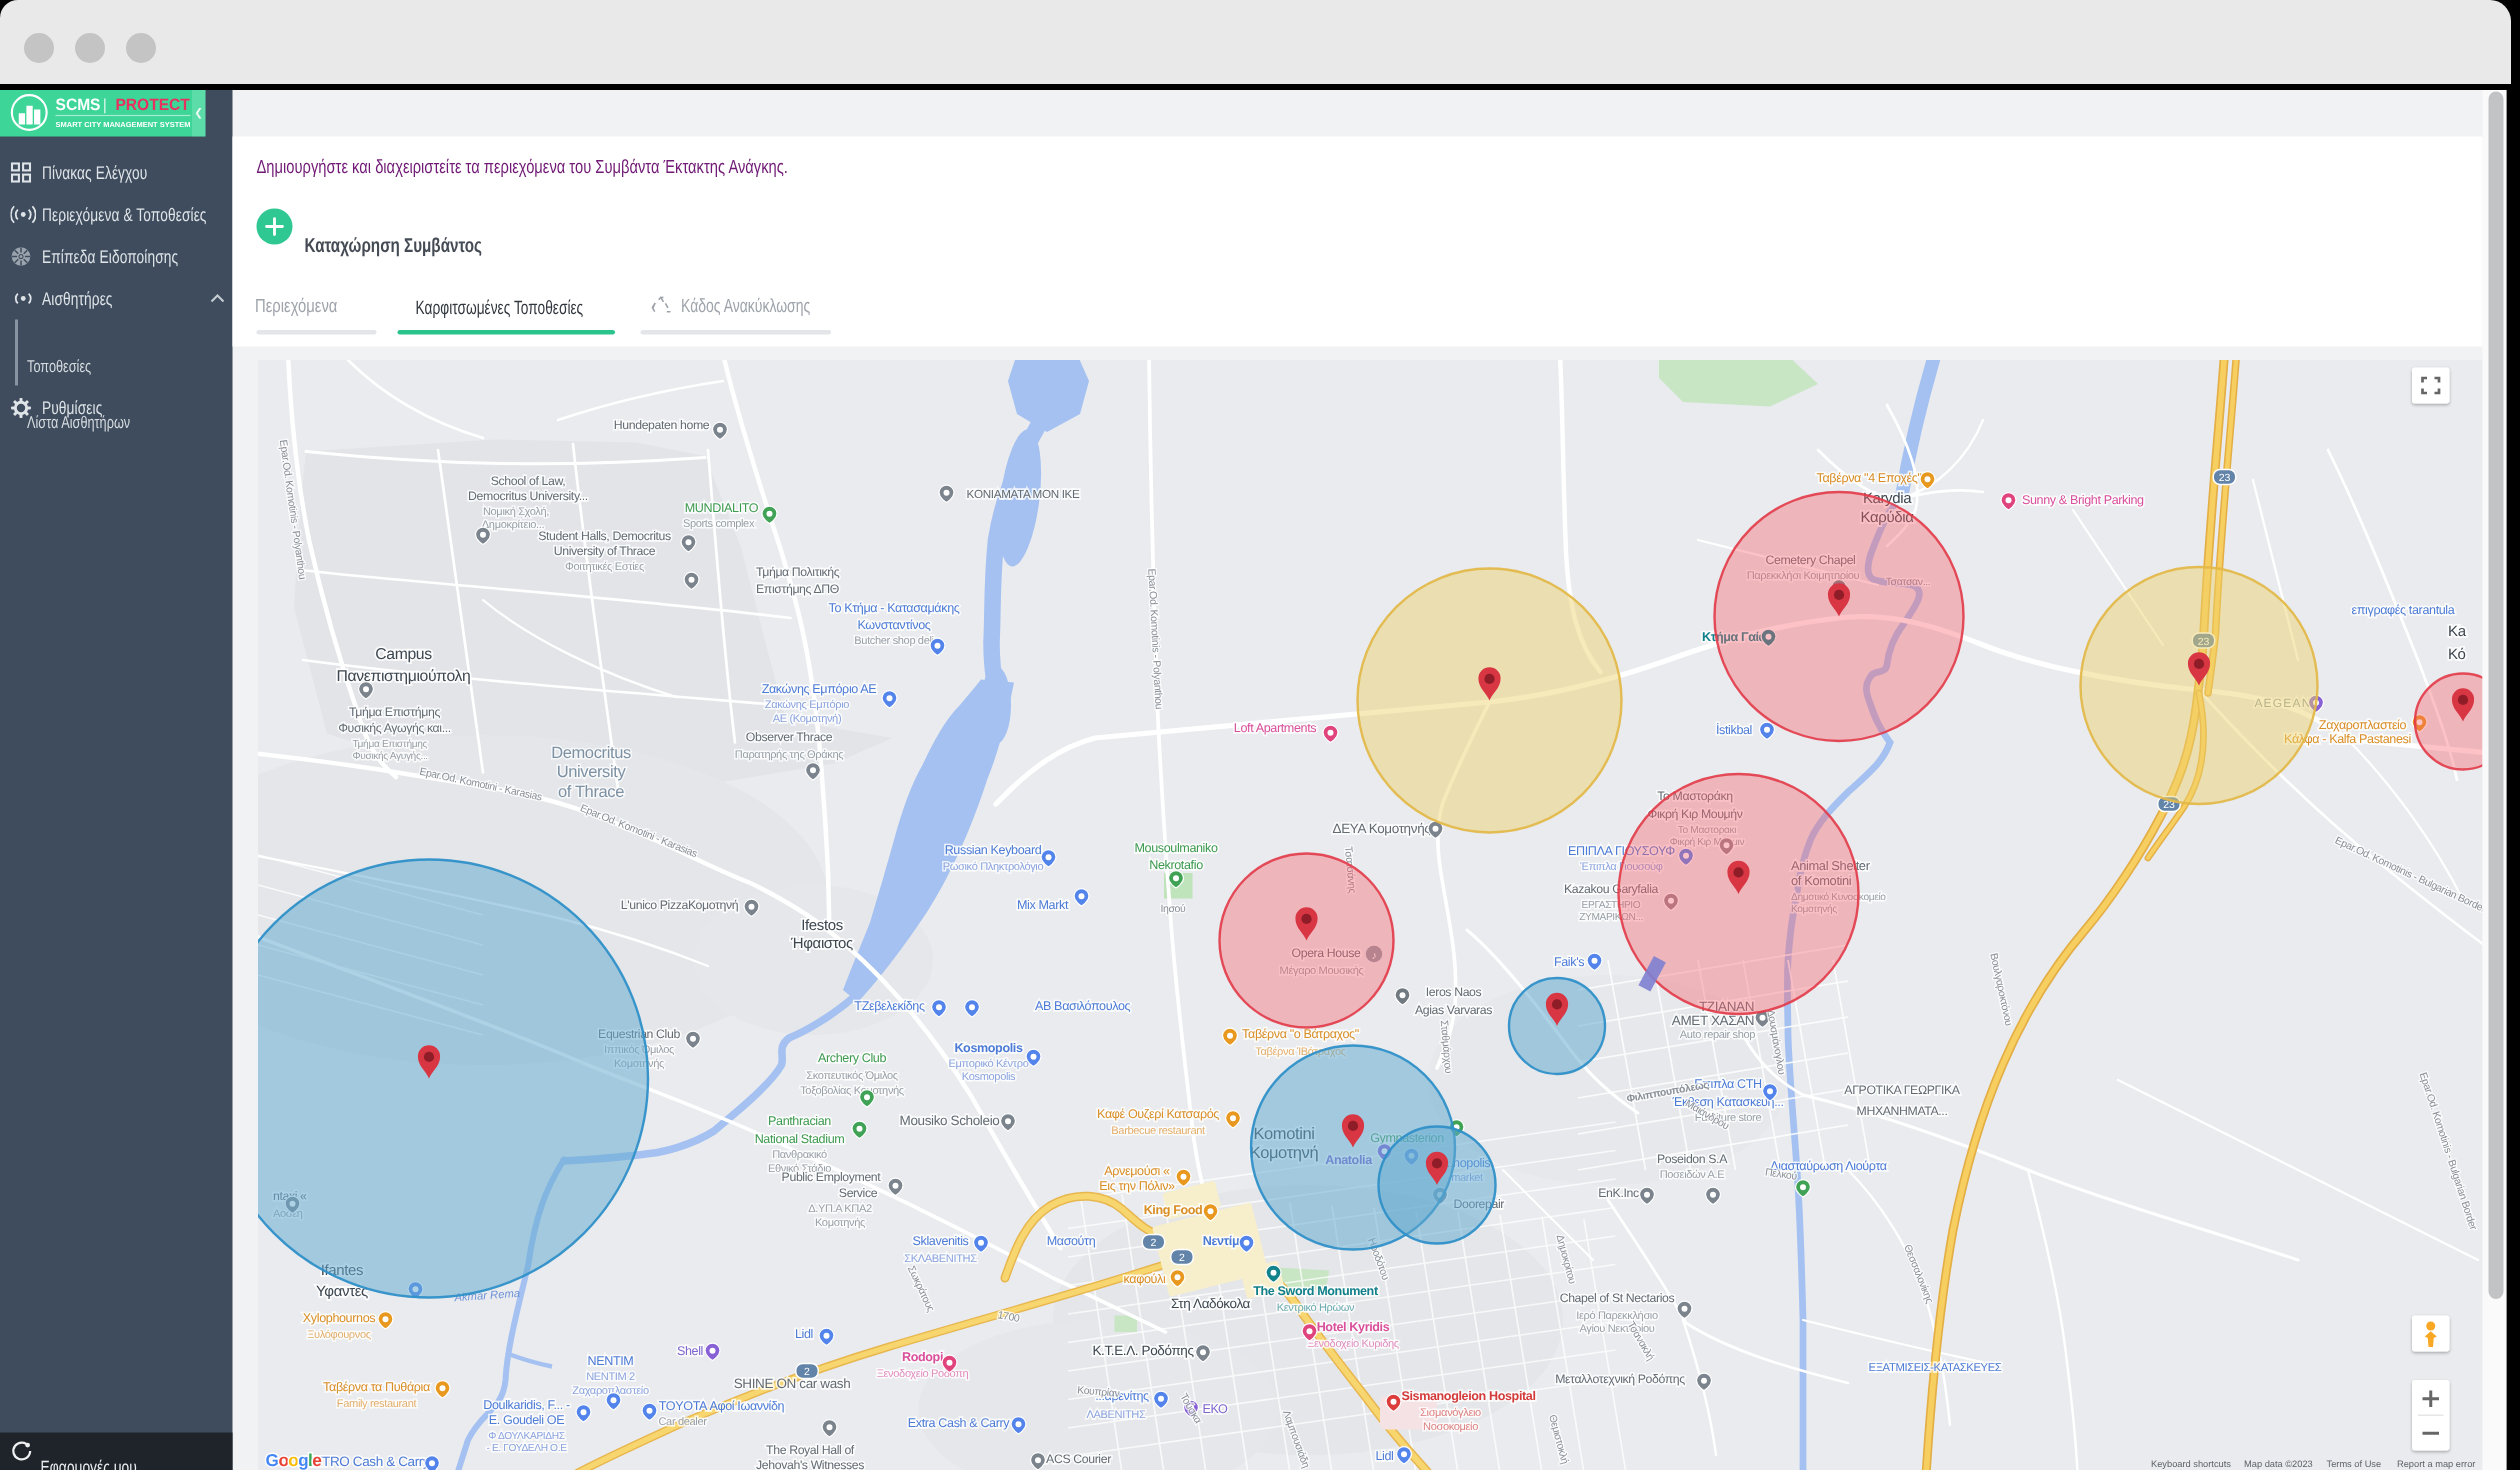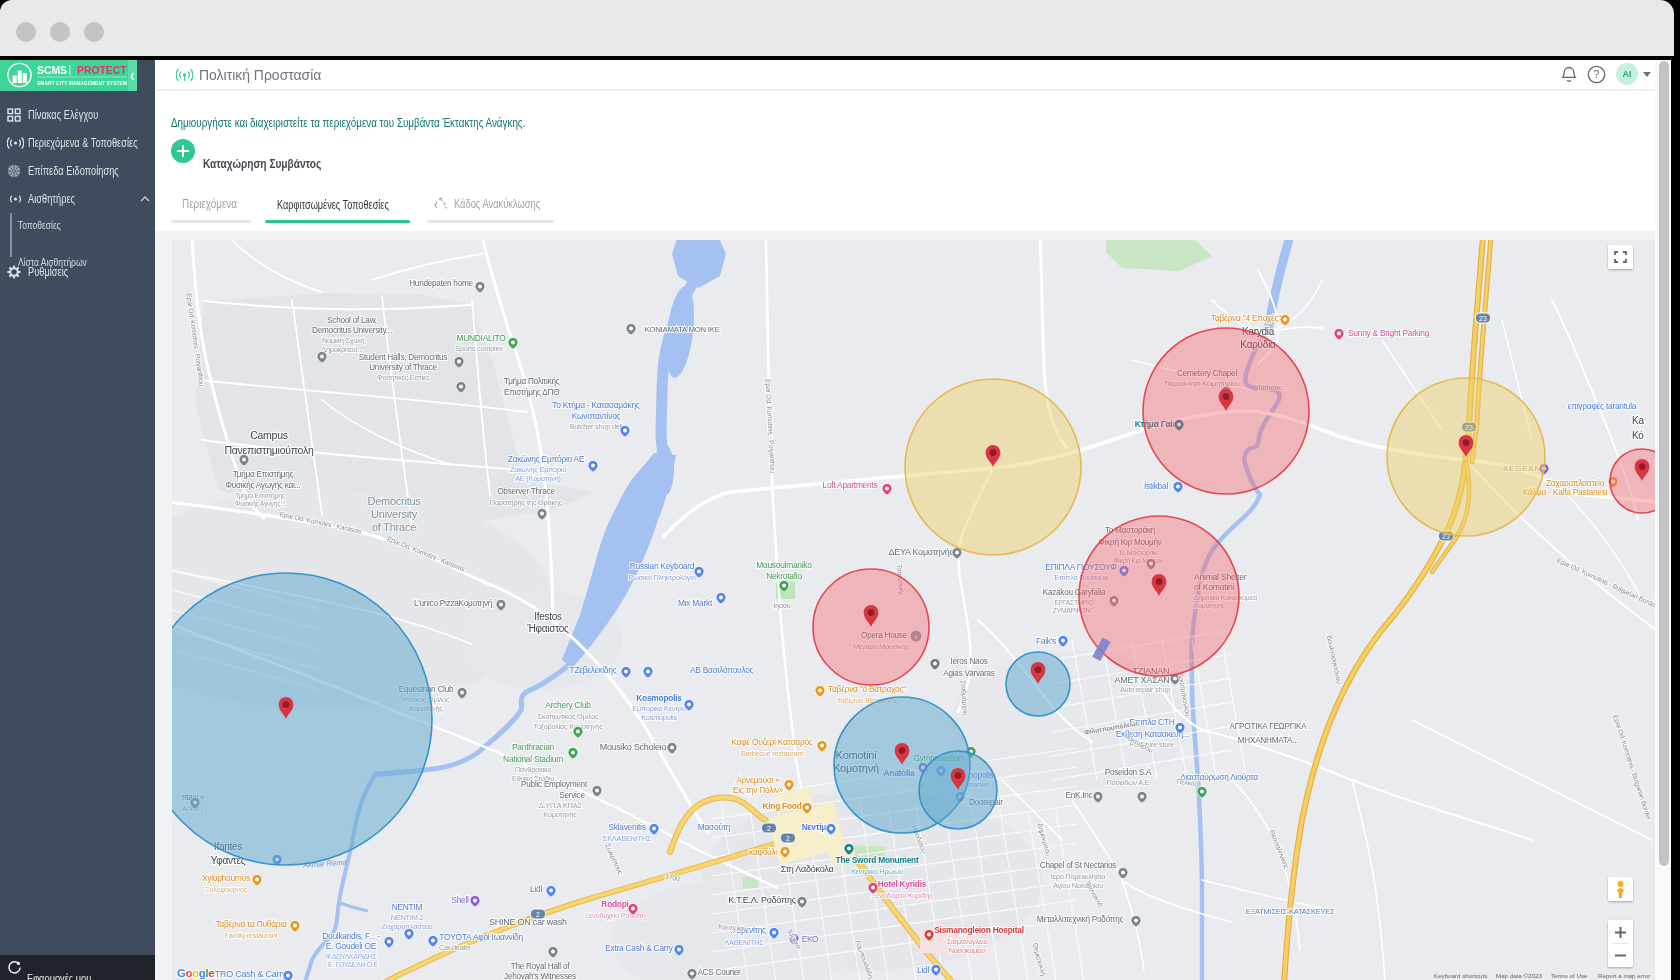--- a/index.html
+++ b/index.html
@@ -17,30 +17,30 @@
   #sidebar { left:0; top:0; width:155px; height:920px; background:#3E4C5D; }
   #sbhead { left:0; top:0; width:137px; height:31px; background:#3DD598; }
   #sbhead .collapse { position:absolute; right:0; top:0; width:9px; height:31px;
     background:rgba(255,255,255,0.18); color:#fff; font-size:7px; line-height:31px; opacity:0.9;
     text-align:center; }
   .menuitem { position:absolute; left:0; width:155px; height:20px; color:#DFE4E8;
     font-size:12.2px; }
   .menuitem .mtext { position:absolute; left:28px; top:50%; transform:translateY(-50%);
     white-space:nowrap; letter-spacing:0.1px; }
   .menuitem svg { position:absolute; left:7px; top:50%; transform:translateY(-50%); }
-  .subitem { position:absolute; left:18px; color:#D5DBDF; font-size:11.4px; white-space:nowrap; }
+  .subitem { position:absolute; left:18px; color:#D5DBDF; font-size:11.4px; white-space:nowrap;margin-top:20px; }
   #sbfoot { left:0; top:895px; width:155px; height:25px; background:#1F242B; color:#EDEFF1;
     font-size:11.8px; }
   #sbfoot > span { position:absolute; left:27px; top:16px;text-align:right; }
   
   #mhead { left:155px; top:0; width:1500px; height:30px; background:#fff;
     border-bottom:1px solid #ECEDEF; }
   #mhead .title { position:absolute; left:44px; top:6px; font-size:15.5px; color:#6E7681; }
   #whitezone { left:155px; top:31px; width:1500px; height:140px; background:#fff; }
-  #desc { left:171px; top:56px; font-size:12.6px; color:#0f766e; }
+  #desc { left:171px; top:44px; font-size:12.6px; color:#701a75; }
   #addbtn { left:171px; top:79px; width:24px; height:24px; border-radius:50%; background:#2FC792; }
   #addlbl { left:203px; top:96px; font-size:13.4px; font-weight:bold; color:#454B54; }
   .tab { position:absolute; top:137px; font-size:12.6px; color:#9EA4AB; white-space:nowrap; }
   .tabline { position:absolute; top:160px; height:3px; background:#E3E5E8; border-radius:2px; }
   
   #sctrack { left:1655px; top:0; width:16px; height:920px; background:#FAFAFA; }
   #scthumb { left:1659px; top:1px; width:10px; height:805px; background:#C1C3C5; border-radius:5px; }
   
   #map { left:172px; top:180px; width:1483px; height:740px; }
   .cx { display:inline-block; transform-origin:left center; }
@@ -132,51 +132,31 @@
 
       <div class="abs" id="sbfoot">
         <svg width="15" height="15" viewBox="0 0 15 15" style="position:absolute;left:7px;top:5px">
           <path d="M12.2 4.3A5.6 5.6 0 1 0 13.1 7.4" fill="none" stroke="#EDEFF1" stroke-width="1.5"></path>
           <circle cx="11.4" cy="3.4" r="1.6" fill="#EDEFF1"></circle>
         </svg>
         <span><span class="cx" style="transform:scaleX(0.78)">Εφαρμογές μου</span></span>
       </div>
     </div>
 
-    <div class="abs" id="mhead">
-      <svg width="17" height="14" viewBox="0 0 17 14" style="position:absolute;left:21px;top:8px" fill="none" stroke="#3ACF96" stroke-width="1.3">
-        <circle cx="8.5" cy="7" r="1.7" fill="#3ACF96" stroke="none"></circle>
-        <path d="M8.5 8.5L8.5 13" stroke-width="1.2"></path>
-        <path d="M5 3.6a4.7 4.7 0 0 0 0 6.8M12 3.6a4.7 4.7 0 0 1 0 6.8M2.5 1.2a8.2 8.2 0 0 0 0 11.6M14.5 1.2a8.2 8.2 0 0 1 0 11.6"></path>
-      </svg>
-      <span class="title"><span class="cx" style="transform:scaleX(0.9)">Πολιτική Προστασία</span></span>
-      <svg width="16" height="17" viewBox="0 0 16 17" style="position:absolute;left:1406px;top:6px" fill="none" stroke="#5F6770" stroke-width="1.3">
-        <path d="M8 1.5a4.8 4.8 0 0 1 4.8 4.8c0 3.5 1.4 5 1.4 5H1.8s1.4-1.5 1.4-5A4.8 4.8 0 0 1 8 1.5z"></path>
-        <path d="M6.3 14.2a1.9 1.9 0 0 0 3.4 0"></path>
-      </svg>
-            <svg width="19" height="19" viewBox="0 0 19 19" style="position:absolute;left:1432px;top:5px">
-        <circle cx="9.5" cy="9.5" r="8.2" fill="none" stroke="#5F6770" stroke-width="1.3"></circle>
-        <text x="9.5" y="13.4" text-anchor="middle" font-size="10.5" fill="#5F6770" font-family="Liberation Sans">?</text>
-      </svg>
-      <div style="position:absolute;left:1461px;top:3px;width:22px;height:22px;border-radius:50%;background:#C5F0DE;color:#27AE80;font-weight:bold;font-size:9px;text-align:center;line-height:22px">AI</div>
-      <svg width="8" height="5" viewBox="0 0 8 5" style="position:absolute;left:1488px;top:12px">
-        <path d="M0 0L8 0L4 5Z" fill="#6A737E"></path>
-      </svg>
-    </div>
 
     <div class="abs" id="whitezone"></div>
     <div class="abs" id="desc"><span class="cx" style="transform:scaleX(0.78)">Δημιουργήστε και διαχειριστείτε τα περιεχόμενα του Συμβάντα Έκτακτης Ανάγκης.</span></div>
     <div class="abs" id="addbtn">
       <svg width="24" height="24">
         <path d="M12 6.7v10.6M6.7 12h10.6" stroke="#fff" stroke-width="1.9" stroke-linecap="round"></path>
       </svg>
     </div>
     <div class="abs" id="addlbl"><span class="cx" style="transform:scaleX(0.757)">Καταχώρηση Συμβάντος</span></div>
 
-    <div class="tab" style="left:182px"><span class="cx" style="transform:scaleX(0.785)">Περιεχόμενα</span></div>
+    <div class="tab" style="left:170px"><span class="cx" style="transform:scaleX(0.785)">Περιεχόμενα</span></div>
     <div class="tab" style="left:277px;font-weight:normal;color:#31373E;font-size:12.8px"><span class="cx" style="transform:scaleX(0.716)">Καρφιτσωμένες Τοποθεσίες</span></div>
     <div class="tab" style="left:434px">
       <svg width="13" height="12" viewBox="0 0 13 12" fill="none" stroke="#9EA4AB" stroke-width="1.1" style="vertical-align:-1px;margin-right:7px">
         <path d="M6.5 1.2L8.3 4.3M2.5 10.8L1 8.2 2.8 5M10.5 10.8h3"></path>
         <path d="M5.2 2.8l1.3-1.6 1.8.1M2 6.5L1 8.4M9.6 5.2l1.7 3"></path>
       </svg><span class="cx" style="transform:scaleX(0.74)">Κάδος Ανακύκλωσης</span></div>
     <div class="tabline" style="left:171px;width:80px"></div>
     <div class="tabline" style="left:265px;width:145px;background:#2BC48D"></div>
     <div class="tabline" style="left:427px;width:127px"></div>
 

